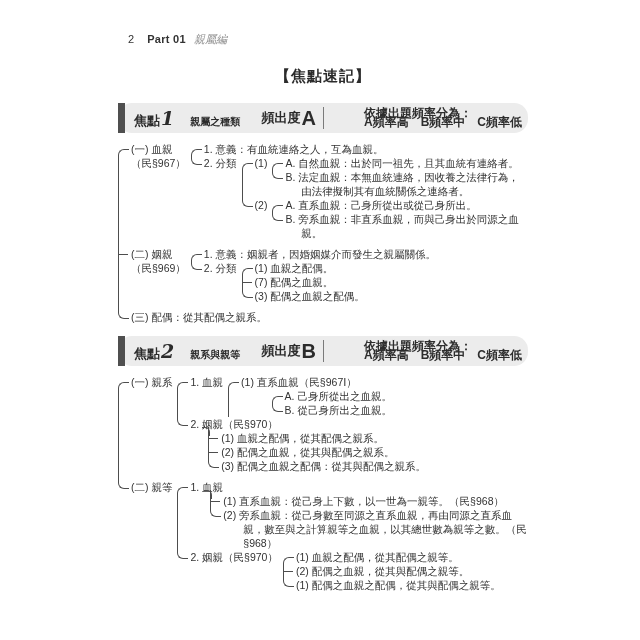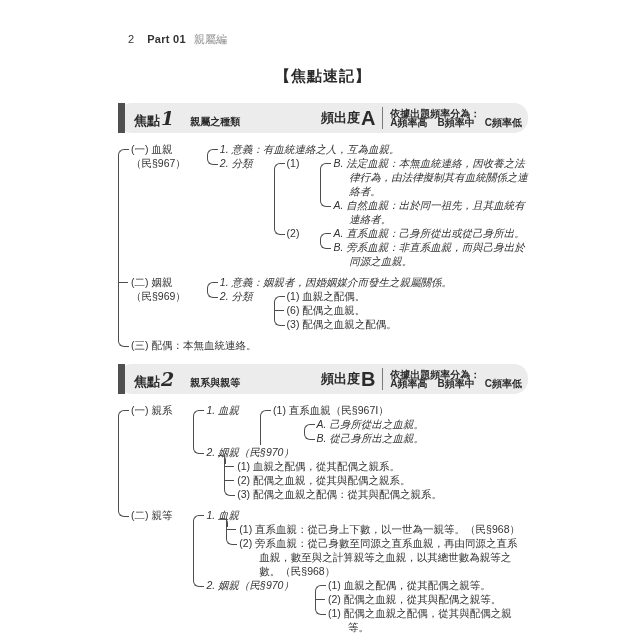--- a/index.html
+++ b/index.html
@@ -5,40 +5,40 @@
   html,body{margin:0;padding:0;background:#fff;}
   body{width:640px;height:640px;overflow:hidden;
        font-family:"Liberation Sans","DejaVu Sans",sans-serif;color:#333;}
   .page{width:640px;height:640px;box-sizing:border-box;
         padding:32px 112px 0 118px;background:#fff;}
 
   
   .page-head{display:flex;align-items:baseline;font-size:11px;margin-left:10px;}
   .pg-num{margin-right:13px;}
   .pg-part{font-weight:bold;margin-right:8px;letter-spacing:.3px;}
-  .pg-part-title{color:#8f8f8f;}
+  .pg-part-title{color:#8f8f8f;font-style:italic;}
 
   
   .doc-title{text-align:center;font-size:15px;font-weight:bold;
              margin:20px 0 17px;letter-spacing:1px;color:#2b2b2b;}
 
   
   .focus + .focus{margin-top:12px;}
   .sec-head{display:flex;align-items:center;background:#ececec;height:30px;margin-bottom:9px;border-radius:14px;}
   .accent{width:7px;align-self:stretch;background:#4f4f4f;margin-right:9px;}
   .sec-left{display:flex;align-items:baseline;}
   .sec-tag{font-weight:bold;font-size:13px;color:#2b2b2b;}
   .sec-num{font-family:"DejaVu Serif",serif;font-style:italic;font-weight:bold;
            font-size:19px;margin:0 4px 0 1px;color:#2b2b2b;}
   .sec-title{font-weight:bold;font-size:10px;margin-left:12px;color:#2b2b2b;}
   .freq{margin-left:auto;display:flex;align-items:center;padding-right:6px;}
   .freq-label{font-weight:bold;font-size:13px;color:#2b2b2b;}
   .freq-letter{font-weight:bold;font-size:20px;margin-left:1px;color:#2b2b2b;}
   .divider{width:1px;height:22px;background:#7a7a7a;margin:0 7px;}
-  .legend{font-size:10px;line-height:9.5px;font-weight:bold;color:#2d2d2d;}
+  .legend{font-size:12px;line-height:9.5px;font-weight:bold;color:#2d2d2d;margin-left:33px;}
 
   
   .tree{font-size:10.5px;line-height:14px;color:#333;margin-top:2px;}
   .tree > .ch > li{padding-bottom:7px;}
   .tree > .ch > li:last-child{padding-bottom:0;}
   ul.ch{list-style:none;margin:0;padding:0;}
   .ch > li{position:relative;padding-left:13px;}
   
   .ch > li:first-child::before{content:"";position:absolute;left:0;top:7px;bottom:0;width:10px;
       border-left:1px solid #4d4d4d;border-top:1px solid #4d4d4d;border-top-left-radius:6px;}
@@ -52,26 +52,26 @@
       border-left:1px solid #4d4d4d;border-bottom:1px solid #4d4d4d;border-bottom-left-radius:6px;}
   
   .ch.hook{position:relative;}
   .ch.hook::before{content:"";position:absolute;left:-6px;top:-4px;width:7px;height:8px;
       border-top:1px solid #4d4d4d;border-right:1px solid #4d4d4d;border-top-right-radius:5px;}
   .ch.hook > li:first-child::before{top:-4px;bottom:0;width:0;border:none;
       border-left:1px solid #4d4d4d;border-radius:0;}
   .ch.hook > li:first-child::after{content:"";position:absolute;left:0;top:7px;width:10px;
       border-top:1px solid #4d4d4d;}
 
-  .row{display:flex;align-items:flex-start;gap:16px;}
+  .row{display:flex;align-items:flex-start;}
   .lblwrap{flex:0 0 auto;margin-right:5px;max-width:100%;}
   .ch.inl{flex:1;min-width:0;}
   ul.ch.below{display:block;}
   .hg2{padding-left:1.9em;text-indent:-1.9em;}
-  .hg1{padding-left:1.5em;text-indent:-1.5em;font-style:italic;}
+  .hg1{padding-left:1.5em;text-indent:-1.5em;}
 </style>
 </head>
 <body>
 
 <div class="page">
 
   <div class="page-head">
     <span class="pg-num">2</span>
     <span class="pg-part">Part 01</span>
     <span class="pg-part-title">親屬編</span>
@@ -121,28 +121,28 @@
                     <ul class="ch inl">
                       <li class="nd">
                         <div class="row">
                           <div class="lblwrap">
                             <div class="lbl">(1)</div>
                           </div>
                           <ul class="ch inl">
                             <li class="nd">
                               <div class="row">
                                 <div class="lblwrap">
-                                  <div class="lbl hg1">B. 法定血親：本無血統連絡，因收養之法律行為，由法律擬制其有血統關係之連絡者。</div>
+                                  <div class="lbl hg1">A. 自然血親：出於同一祖先，且其血統有連絡者。</div>
                                 </div>
                               </div>
                             </li>
                             <li class="nd">
                               <div class="row">
                                 <div class="lblwrap">
-                                  <div class="lbl hg1">A. 自然血親：出於同一祖先，且其血統有連絡者。</div>
+                                  <div class="lbl hg1">B. 法定血親：本無血統連絡，因收養之法律行為，由法律擬制其有血統關係之連絡者。</div>
                                 </div>
                               </div>
                             </li>
                           </ul>
                         </div>
                       </li>
                       <li class="nd">
                         <div class="row">
                           <div class="lblwrap">
                             <div class="lbl">(2)</div>
@@ -194,41 +194,41 @@
                       <li class="nd">
                         <div class="row">
                           <div class="lblwrap">
                             <div class="lbl hg2">(1) 血親之配偶。</div>
                           </div>
                         </div>
                       </li>
                       <li class="nd">
                         <div class="row">
                           <div class="lblwrap">
-                            <div class="lbl hg2">(6) 配偶之血親。</div>
+                            <div class="lbl hg2">(7) 配偶之血親。</div>
                           </div>
                         </div>
                       </li>
                       <li class="nd">
                         <div class="row">
                           <div class="lblwrap">
                             <div class="lbl hg2">(3) 配偶之血親之配偶。</div>
                           </div>
                         </div>
                       </li>
                     </ul>
                   </div>
                 </li>
               </ul>
             </div>
           </li>
           <li class="nd">
             <div class="row">
               <div class="lblwrap">
-                <div class="lbl hg2">(三) 配偶：本無血統連絡。</div>
+                <div class="lbl hg2">(三) 配偶：從其配偶之親系。</div>
               </div>
             </div>
           </li>
         </ul>
       </div>
   </section>
 
   <section class="focus">
     <div class="sec-head">
       <div class="accent"></div>

